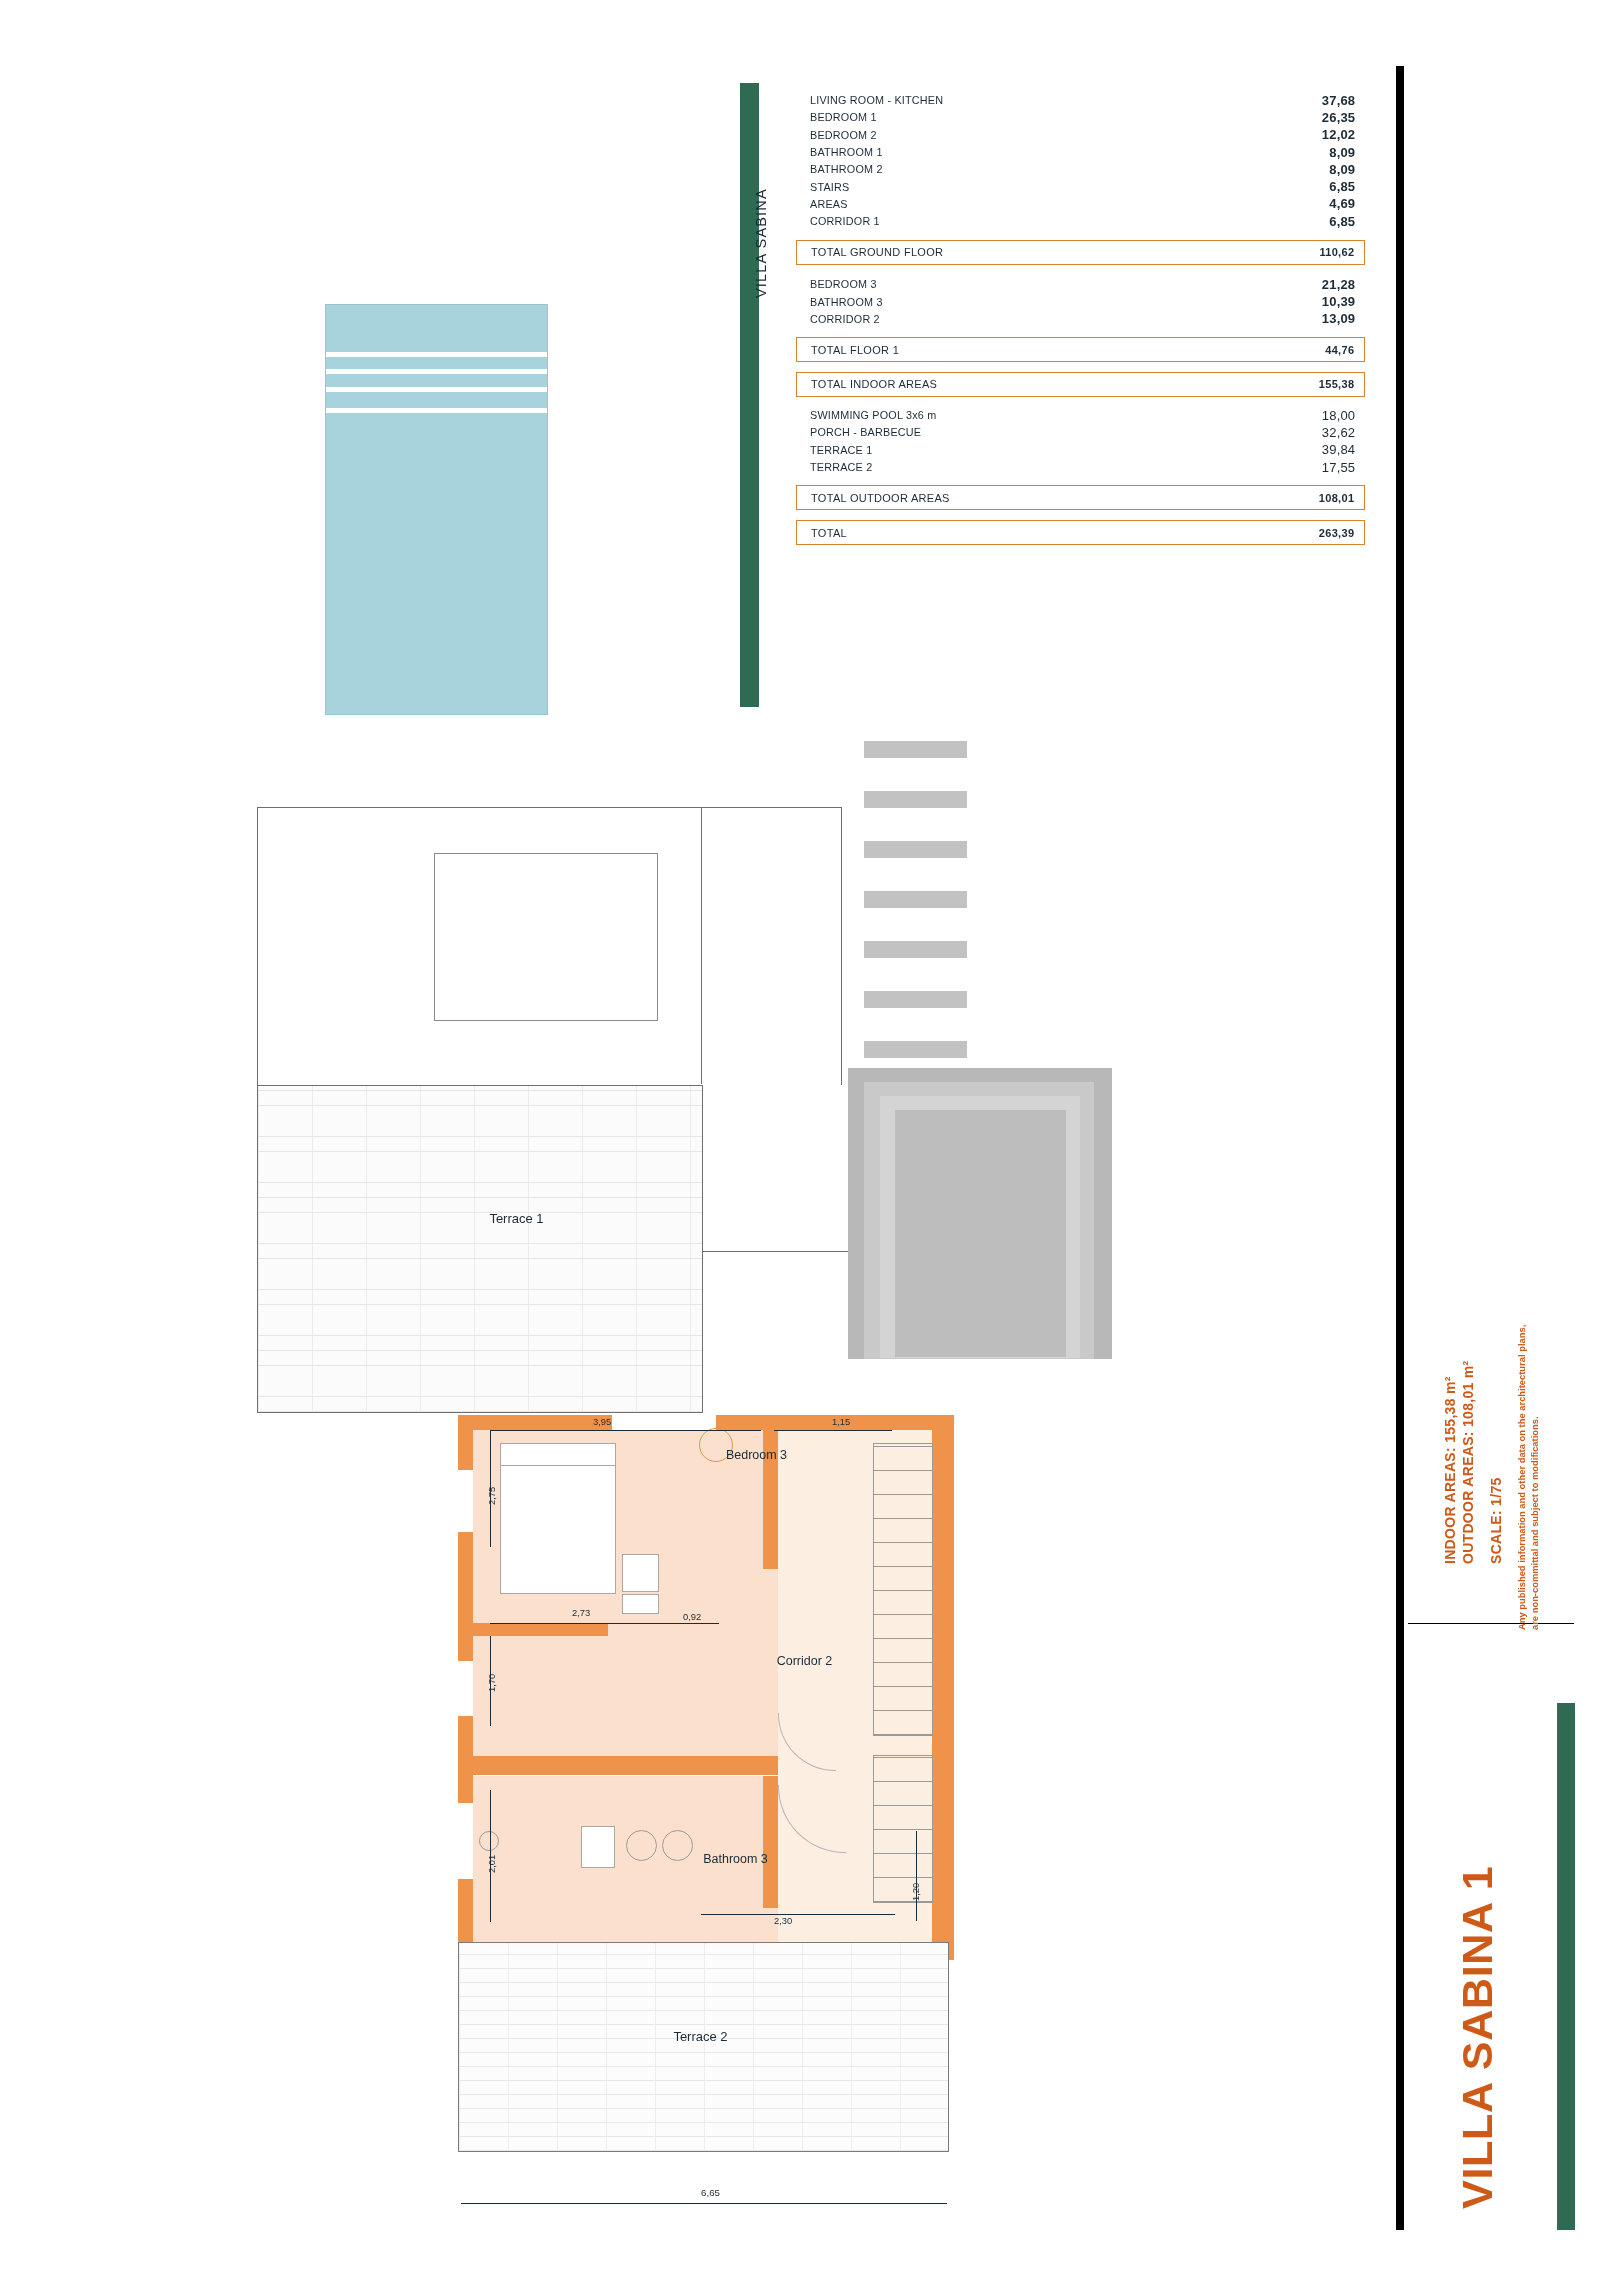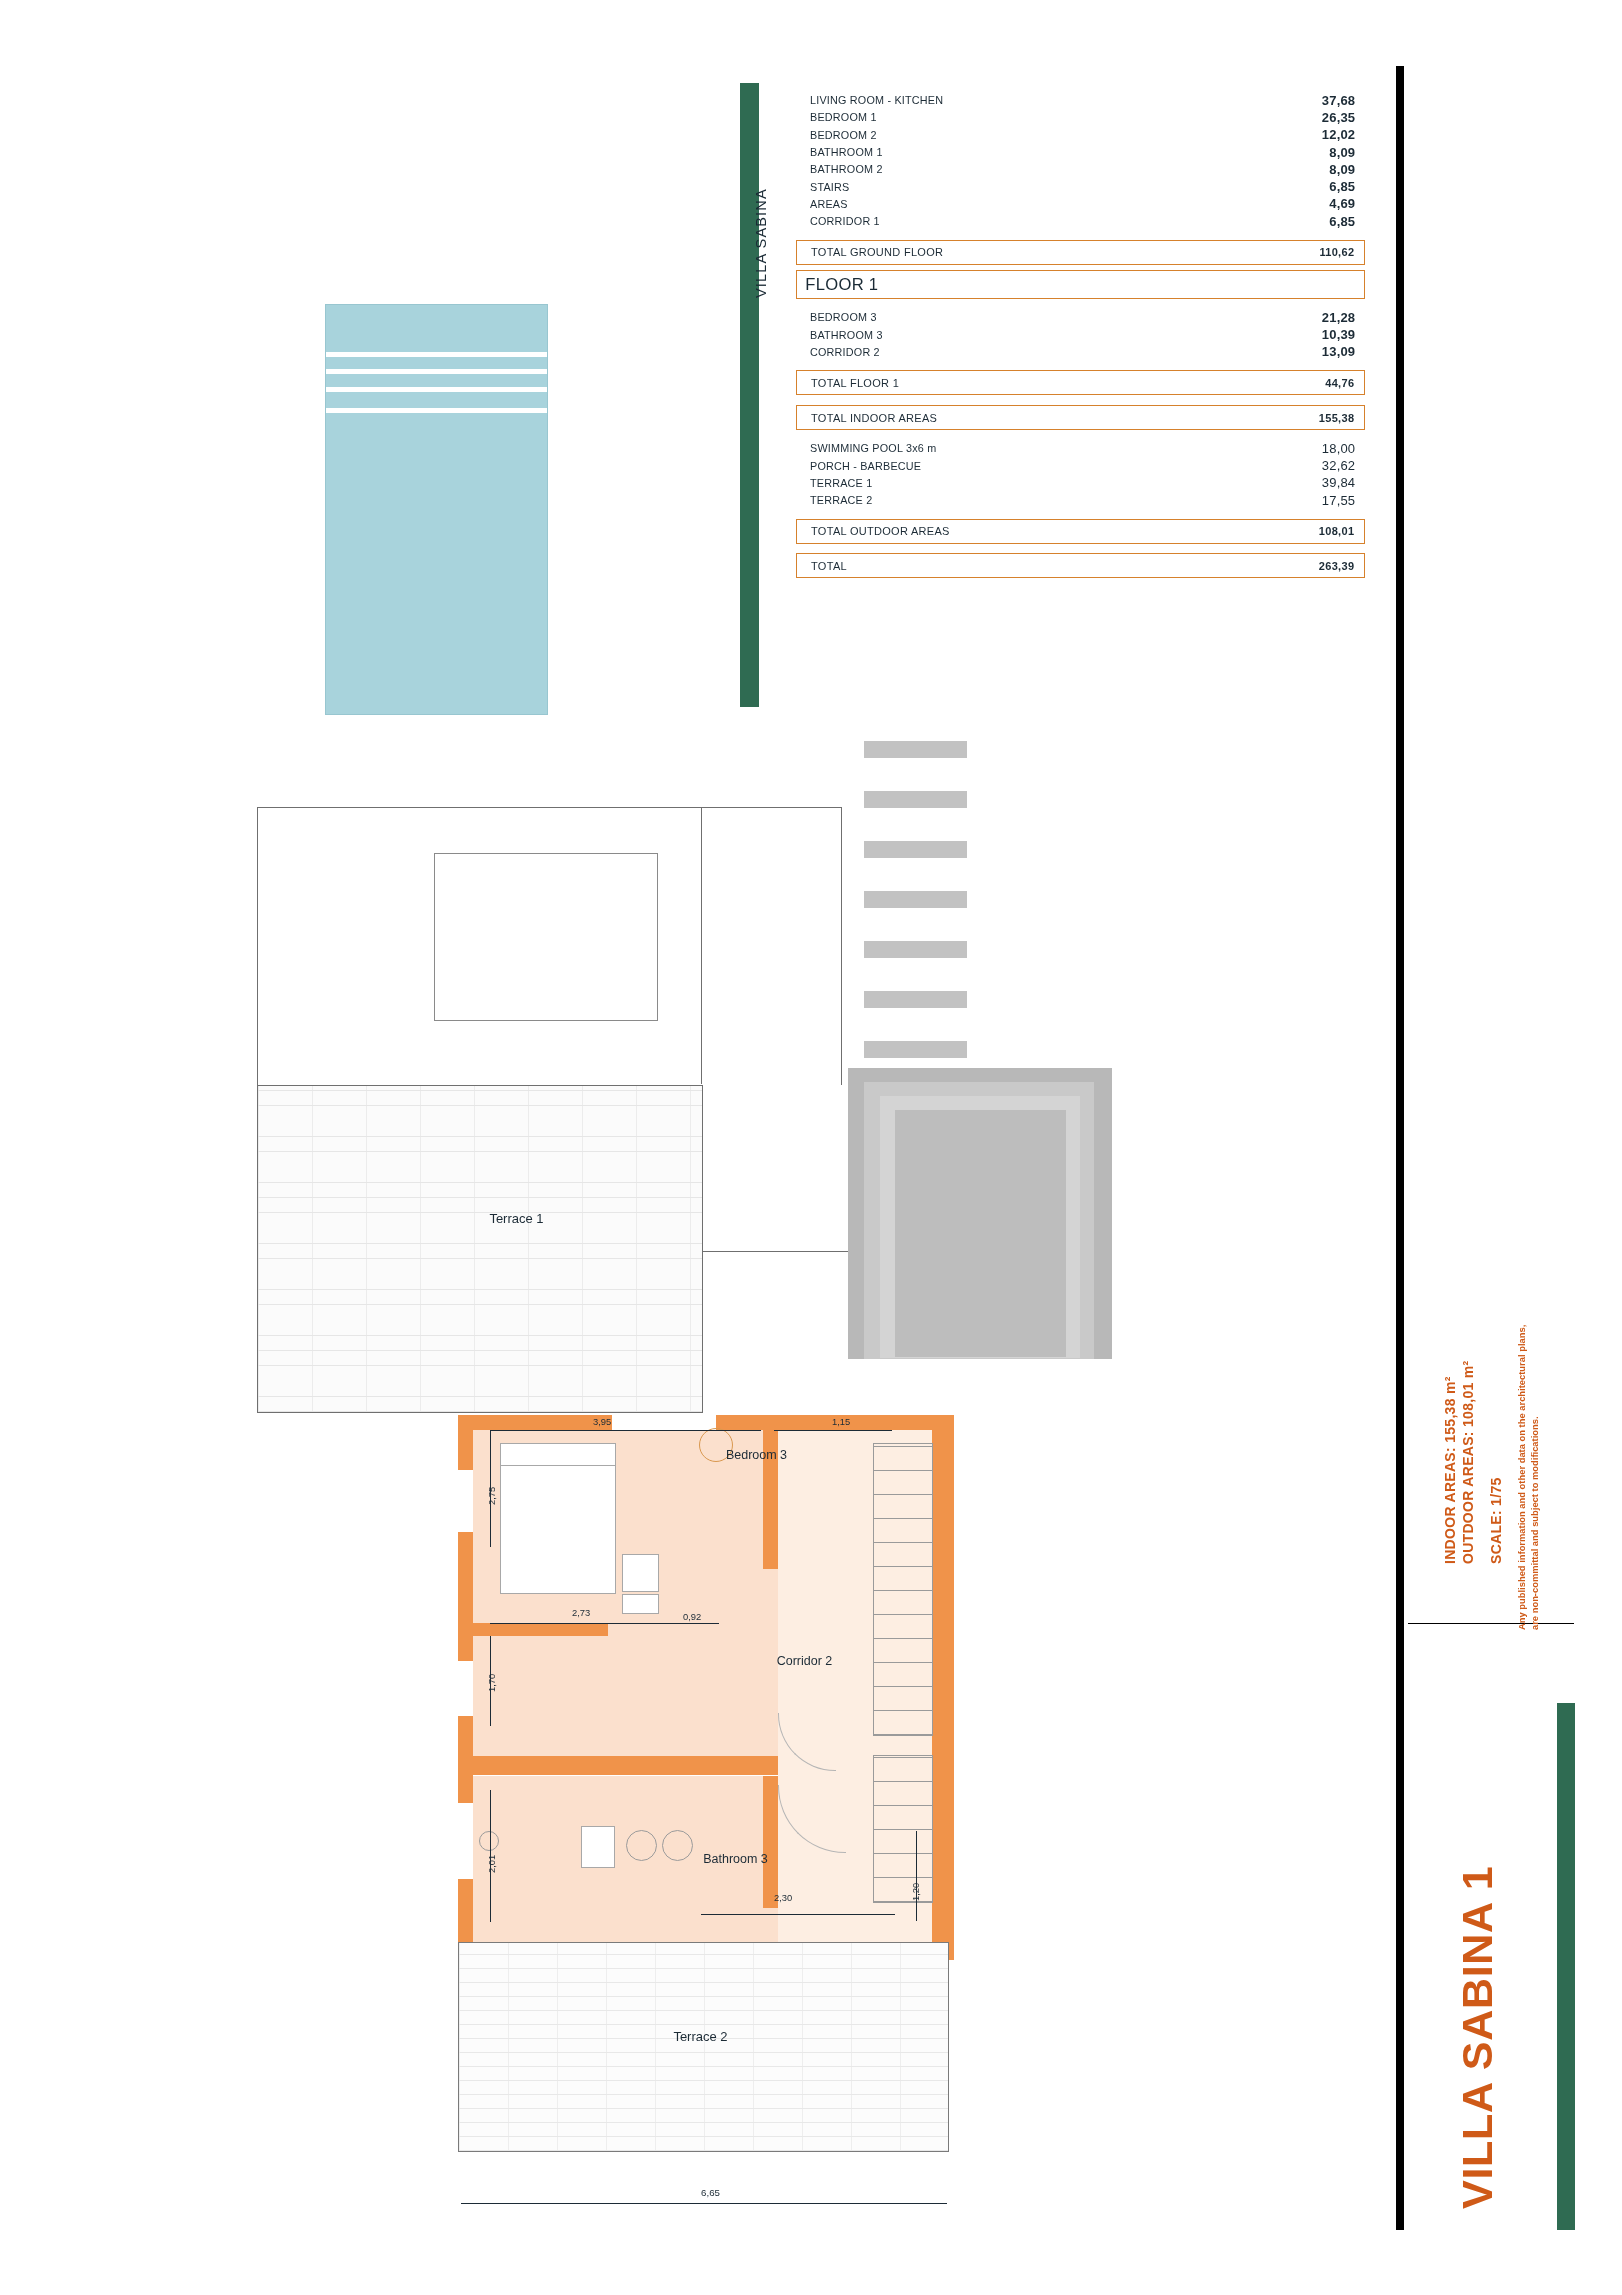--- a/index.html
+++ b/index.html
@@ -190,24 +190,20 @@
 
   <div class="gap14"></div>
 
   <div class="tbl-total">
     <span>TOTAL GROUND FLOOR</span>
     <span class="v">110,62</span>
   </div>
 
   <div class="gap8"></div>
 
-  <div class="tbl-row-head">
-    <span class="t-left">FLOOR 1</span>
-    <span class="t-right"></span>
-  </div>
 
   <div class="gap8"></div>
 
   <div class="tbl-line">
     <span>BEDROOM 3</span>
     <span class="v">21,28</span>
   </div>
   <div class="tbl-line">
     <span>BATHROOM 3</span>
     <span class="v">10,39</span>
@@ -353,21 +349,21 @@
   <div class="dim-text" style="left:114px; top:192px;">2,73</div>
   <div class="dim-text" style="left:225px; top:196px;">0,92</div>
 
   <div class="dimline" style="left:32px; top:221px; width:0.7px; height:90px;"></div>
   <div class="dim-text vert" style="left:28px; top:277px;">1,70</div>
 
   <div class="dimline" style="left:32px; top:375px; width:0.7px; height:132px;"></div>
   <div class="dim-text vert" style="left:28px; top:458px;">2,01</div>
 
   <div class="dimline" style="left:243px; top:499px; width:194px; height:0.7px;"></div>
-  <div class="dim-text" style="left:316px; top:477px;">2,30</div>
+  <div class="dim-text" style="left:316px; top:500px;">2,30</div>
 
   <div class="dimline" style="left:458px; top:416px; width:0.7px; height:90px;"></div>
   <div class="dim-text vert" style="left:452px; top:486px;">1,20</div>
 </div>
 
 <div class="abs" id="terrace2-box"></div>
 <div class="abs" id="terrace2-label">Terrace 2</div>
 
 <div class="abs" id="bottom-dim-line"></div>
 <div class="abs" id="bottom-dim-text">6,65</div>

